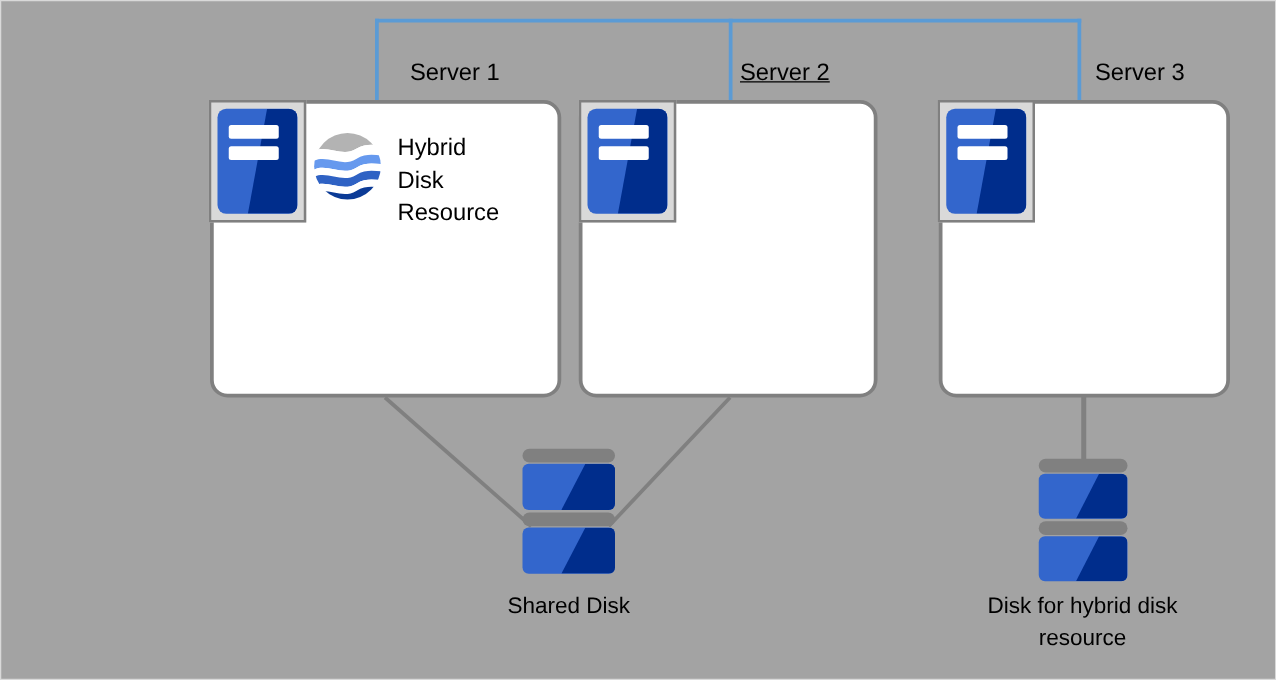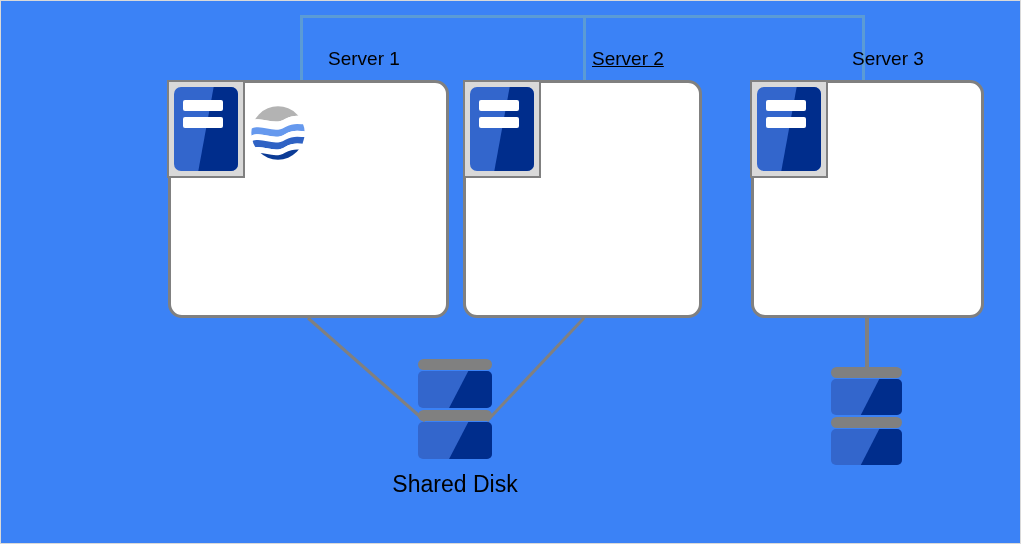--- a/index.html
+++ b/index.html
@@ -4,21 +4,21 @@
 <style>
   html, body {
     margin: 0;
     padding: 0;
     background: #ffffff;
   }
   #page {
     position: relative;
     width: 1021px;
     height: 544px;
-    background: #3b82f6;
+    background: #a3a3a3;
     border: 1px solid #d9d9d9;
     box-sizing: border-box;
     overflow: hidden;
     font-family: "Liberation Sans", sans-serif;
     color: #000000;
   }
   .abs { position: absolute; }
 
   
   .bracket-h {
@@ -125,39 +125,39 @@
     position: absolute;
     top: 0; right: 0;
     width: 100%; height: 100%;
     background: #002d8c;
     clip-path: polygon(68% 0%, 100% 0%, 100% 100%, 42% 100%);
   }
 
   
   .caption {
     position: absolute;
-    font-size: 23px;
+    font-size: 18px;
     line-height: 26px;
     text-align: center;
     color: #000000;
   }
 </style>
 </head>
 <body>
 
 <div id="page">
 
   <div class="bracket-h" style="left:299px; top:14px; width:565px; height:3px;"></div>
   <div class="bracket-v" style="left:299px; top:14px; width:3px; height:66px;"></div>
   <div class="bracket-v" style="left:582px; top:14px; width:3px; height:66px;"></div>
   <div class="bracket-v" style="left:861px; top:14px; width:3px; height:66px;"></div>
 
   <div class="server-label" style="left:327px; top:47px;">Server 1</div>
   <div class="server-label" style="left:591px; top:47px;text-decoration:underline;">Server 2</div>
-  <div class="server-label" style="left:851px; top:47px;">Server 3</div>
+  <div class="server-label" style="left:875px; top:47px;">Server 3</div>
 
   <div class="server-box" style="left:167px; top:79px; width:281px; height:238px;"></div>
 
   <div class="srv-icon" style="left:166px; top:79px; width:78px; height:98px;">
     <div class="srv-icon-inner">
       <div class="srv-bar b1"></div>
       <div class="srv-bar b2"></div>
     </div>
   </div>
 
@@ -174,20 +174,25 @@
         <path d="M -5 48 C 18 28, 40 54, 62 40 C 80 29, 95 38, 105 34 L 105 20 C 95 24, 80 15, 62 26 C 40 40, 18 14, -5 34 Z" fill="#ffffff"></path>
         <path d="M -5 60 C 18 40, 40 66, 62 52 C 80 41, 95 50, 105 46 L 105 34 C 95 38, 80 29, 62 40 C 40 54, 18 28, -5 48 Z" fill="#6699ee"></path>
         <path d="M -5 70 C 18 50, 40 76, 62 62 C 80 51, 95 60, 105 56 L 105 46 C 95 50, 80 41, 62 52 C 40 66, 18 40, -5 60 Z" fill="#ffffff"></path>
         <path d="M -5 82 C 18 62, 40 88, 62 74 C 80 63, 95 72, 105 68 L 105 56 C 95 60, 80 51, 62 62 C 40 76, 18 50, -5 70 Z" fill="#2f62c4"></path>
         <path d="M -5 92 C 18 72, 40 98, 62 84 C 80 73, 95 82, 105 78 L 105 68 C 95 72, 80 63, 62 74 C 40 88, 18 62, -5 82 Z" fill="#ffffff"></path>
         <path d="M -5 108 L 105 108 L 105 78 C 95 82, 80 73, 62 84 C 40 98, 18 72, -5 92 Z" fill="#0b3b96"></path>
       </g>
     </svg>
   </div>
 
+  <div class="res-text" style="left:317px; top:105px;">
+    <div>Hybrid</div>
+    <div>Disk</div>
+    <div>Resource</div>
+  </div>
 
   <div class="server-box" style="left:462px; top:79px; width:239px; height:238px;"></div>
 
   <div class="srv-icon" style="left:462px; top:79px; width:78px; height:98px;">
     <div class="srv-icon-inner">
       <div class="srv-bar b1"></div>
       <div class="srv-bar b2"></div>
     </div>
   </div>
 
@@ -218,14 +223,18 @@
     <div>Shared Disk</div>
   </div>
 
   <div class="disk" style="left:830px; top:366px; width:71px; height:94px;">
     <div class="disk-cap" style="top:0px;"></div>
     <div class="disk-body" style="top:12px; height:36px;"></div>
     <div class="disk-cap" style="top:50px;"></div>
     <div class="disk-body" style="top:62px; height:36px;"></div>
   </div>
 
+  <div class="caption" style="left:745px; top:470px; width:240px;">
+    <div>Disk for hybrid disk</div>
+    <div>resource</div>
+  </div>
 
 </div>
 
 </body></html>

